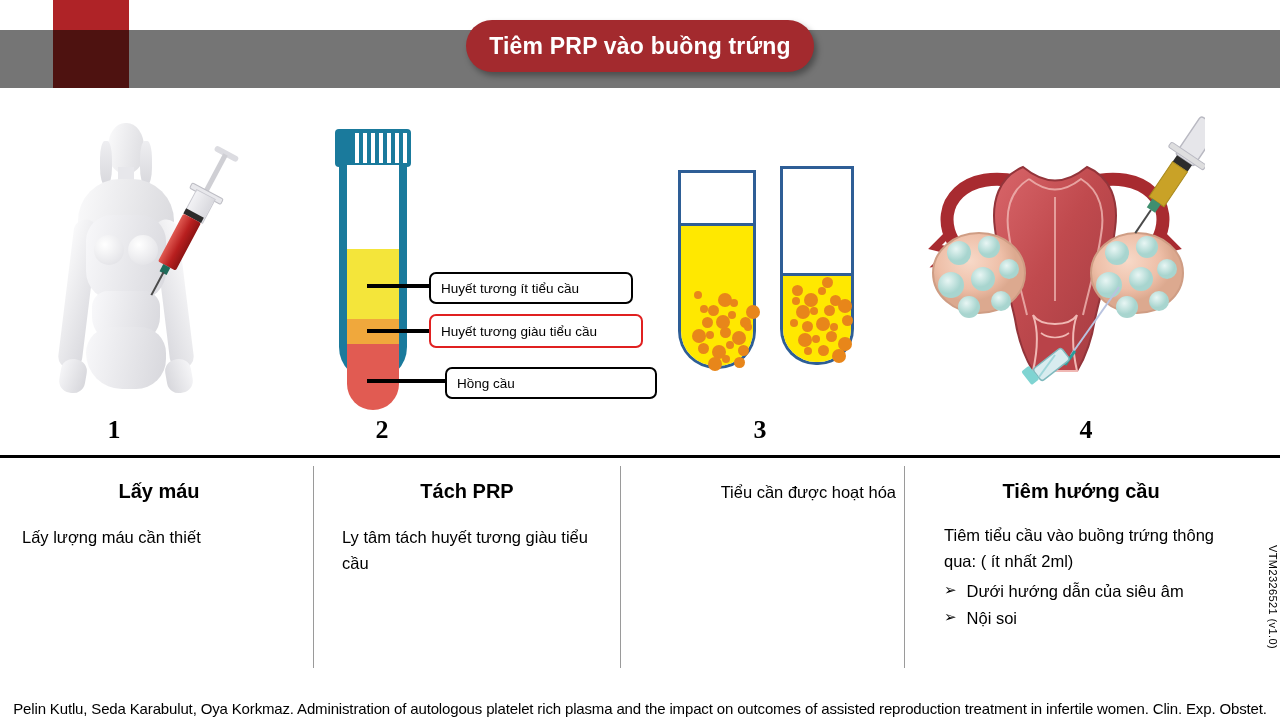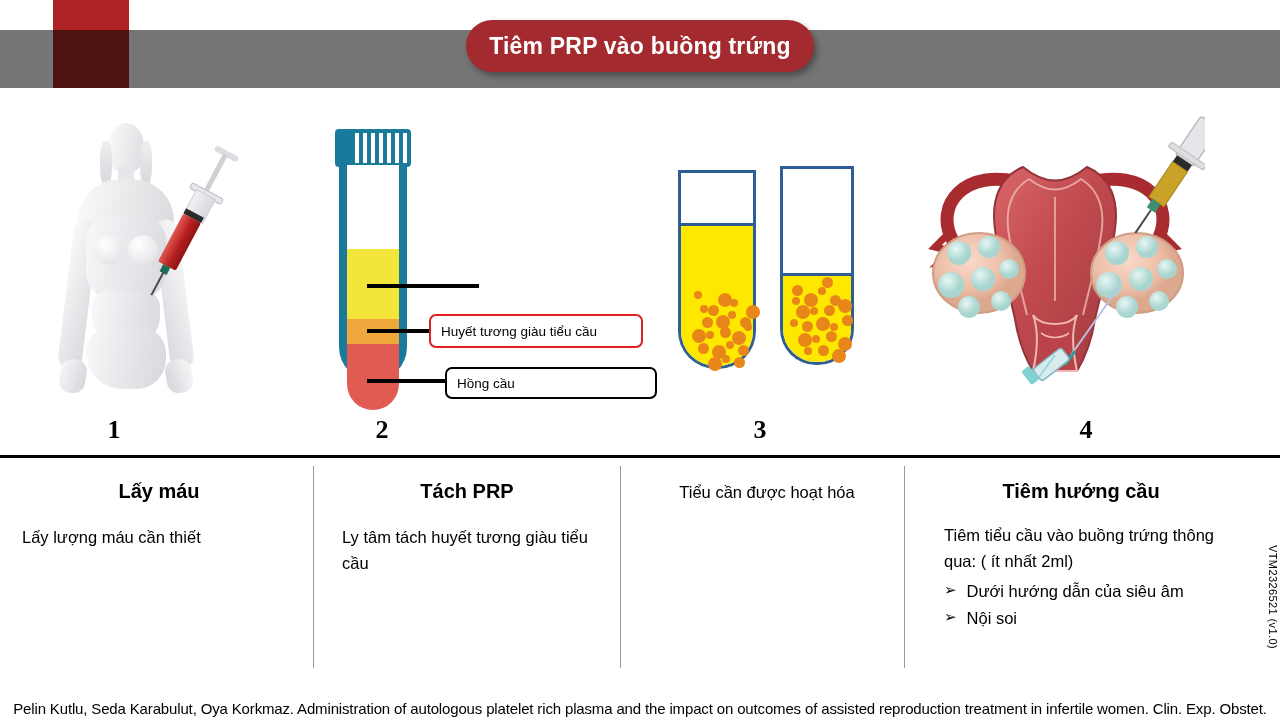--- a/index.html
+++ b/index.html
@@ -177,20 +177,23 @@
       </div>
       <div class="tube-body"></div>
       <div class="layer-plasma"></div>
       <div class="layer-prp"></div>
       <div class="layer-rbc"></div>
 
       <div class="lead lead-1"></div>
       <div class="lead lead-2"></div>
       <div class="lead lead-3"></div>
 
+      <div class="tag tag-1">
+        <span>Huyết tương ít tiểu cầu</span>
+      </div>
       <div class="tag tag-2">
         <span>Huyết tương giàu tiểu cầu</span>
       </div>
       <div class="tag tag-3">
         <span>Hồng cầu</span>
       </div>
     </div>
 
     <div class="tubes3">
       <div class="t3 t3a"></div>
@@ -346,21 +349,21 @@
       <h3>Lấy máu</h3>
       <p style="padding-left:8px;">Lấy lượng máu cần thiết</p>
     </div>
 
     <div class="col" style="left:326px;width:282px;">
       <h3>Tách PRP</h3>
       <p style="padding-left:16px;">Ly tâm tách huyết tương giàu tiểu cầu</p>
     </div>
 
     <div class="col" style="left:630px;width:266px;">
-      <p style="padding-left:8px;text-align:center;">Tiểu cần được hoạt hóa</p>
+      <p style="padding-left:8px;text-align:right;">Tiểu cần được hoạt hóa</p>
     </div>
 
     <div class="col" style="left:916px;width:330px;">
       <h3>Tiêm hướng cầu</h3>
       <p style="padding-left:28px;padding-top:20px;">Tiêm tiểu cầu vào buồng trứng thông qua: ( ít nhất 2ml)</p>
       <ul class="bullets" style="padding-left:28px;padding-top:4px;">
         <li>
           <span class="arrow">➢</span>
           <span>Dưới hướng dẫn của siêu âm</span>
         </li>

